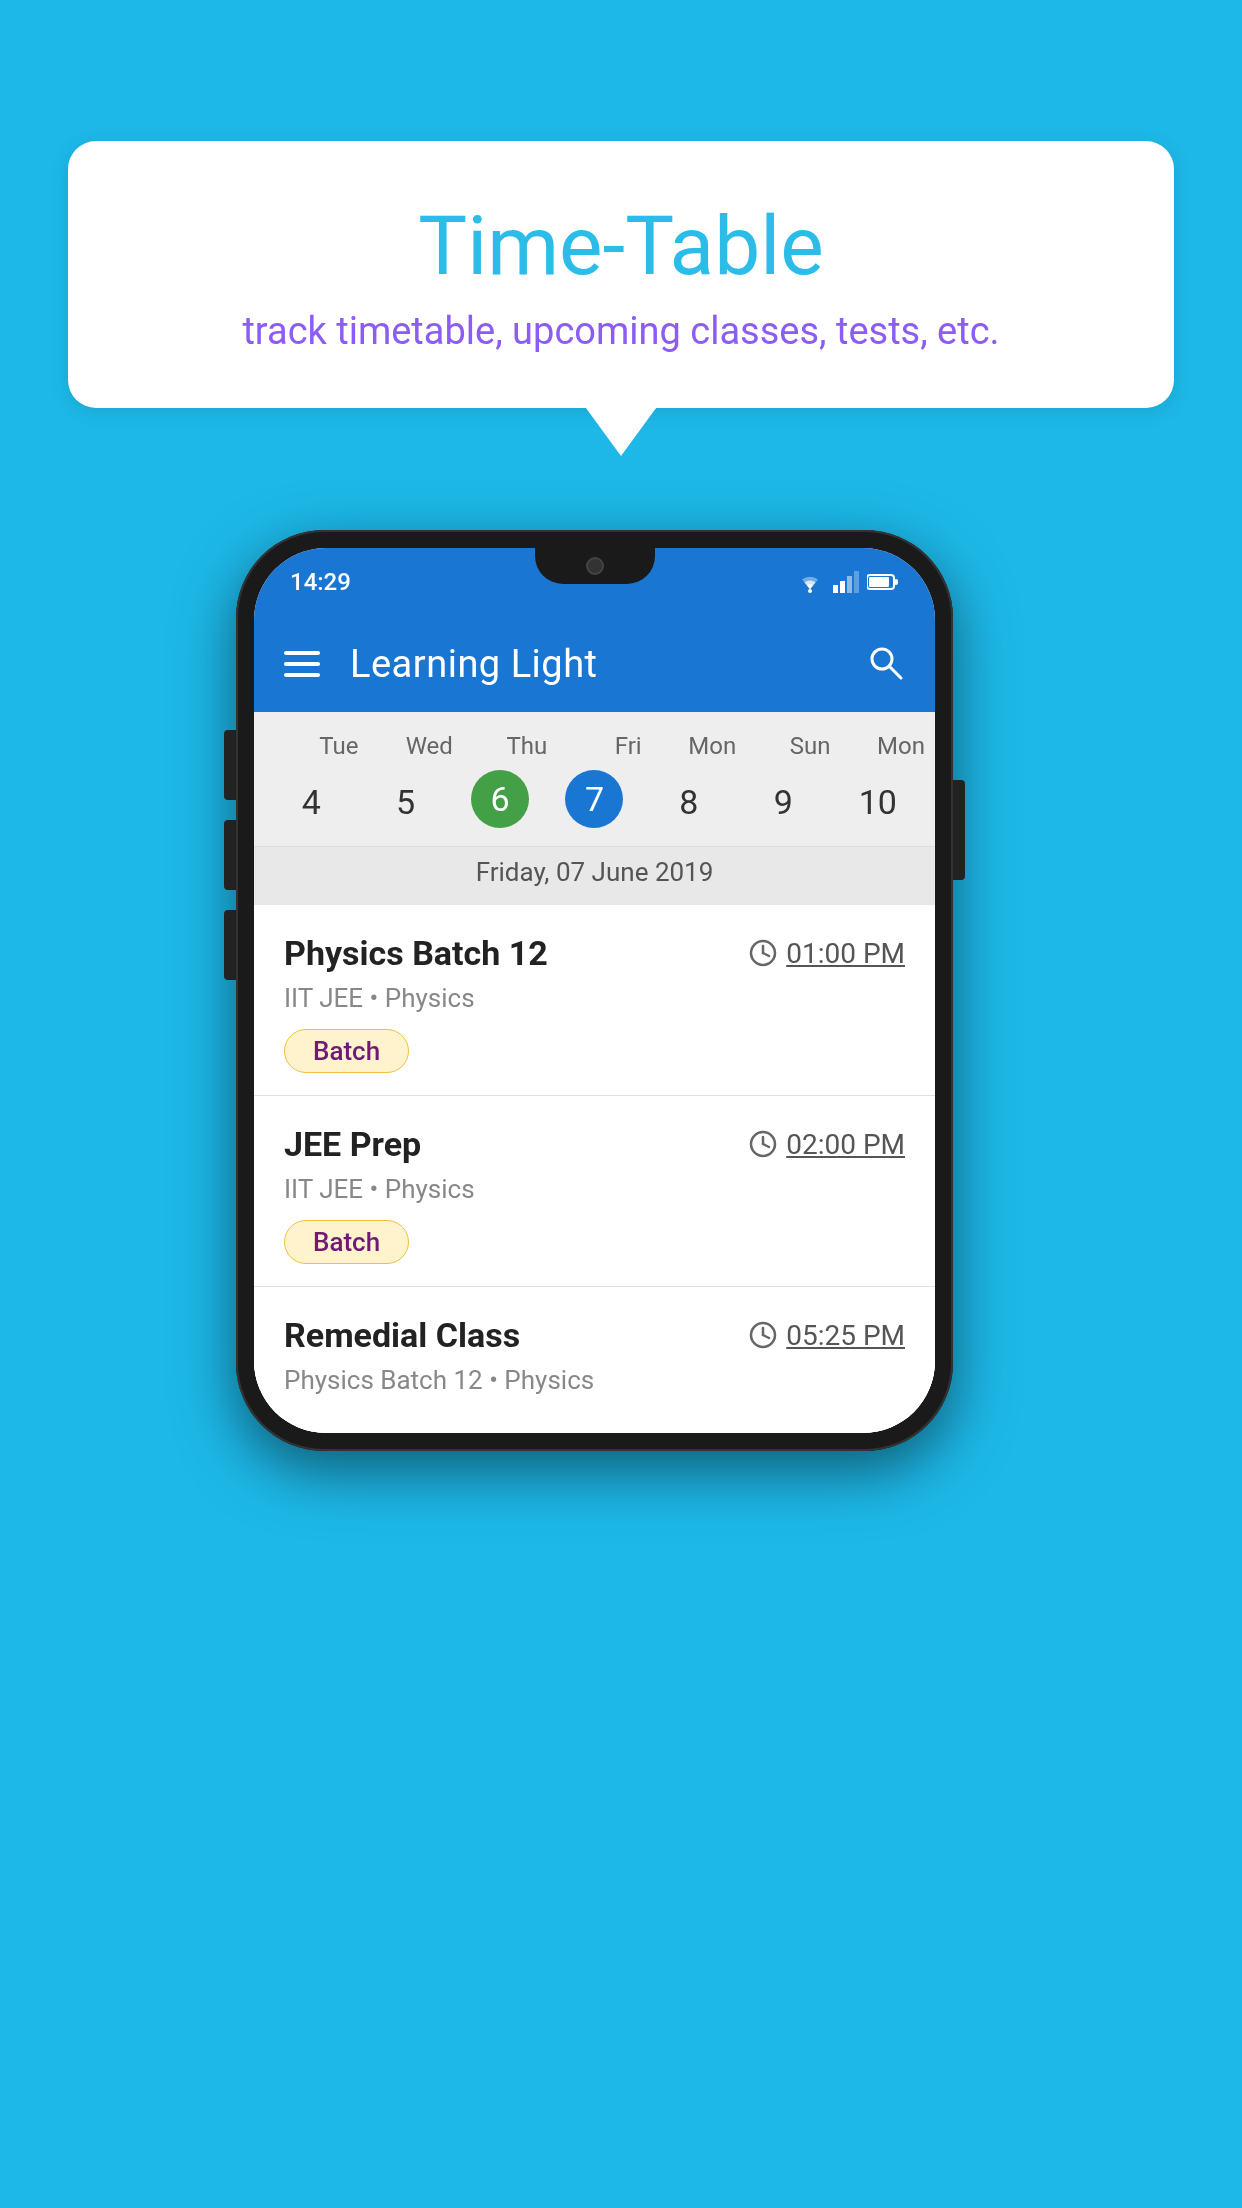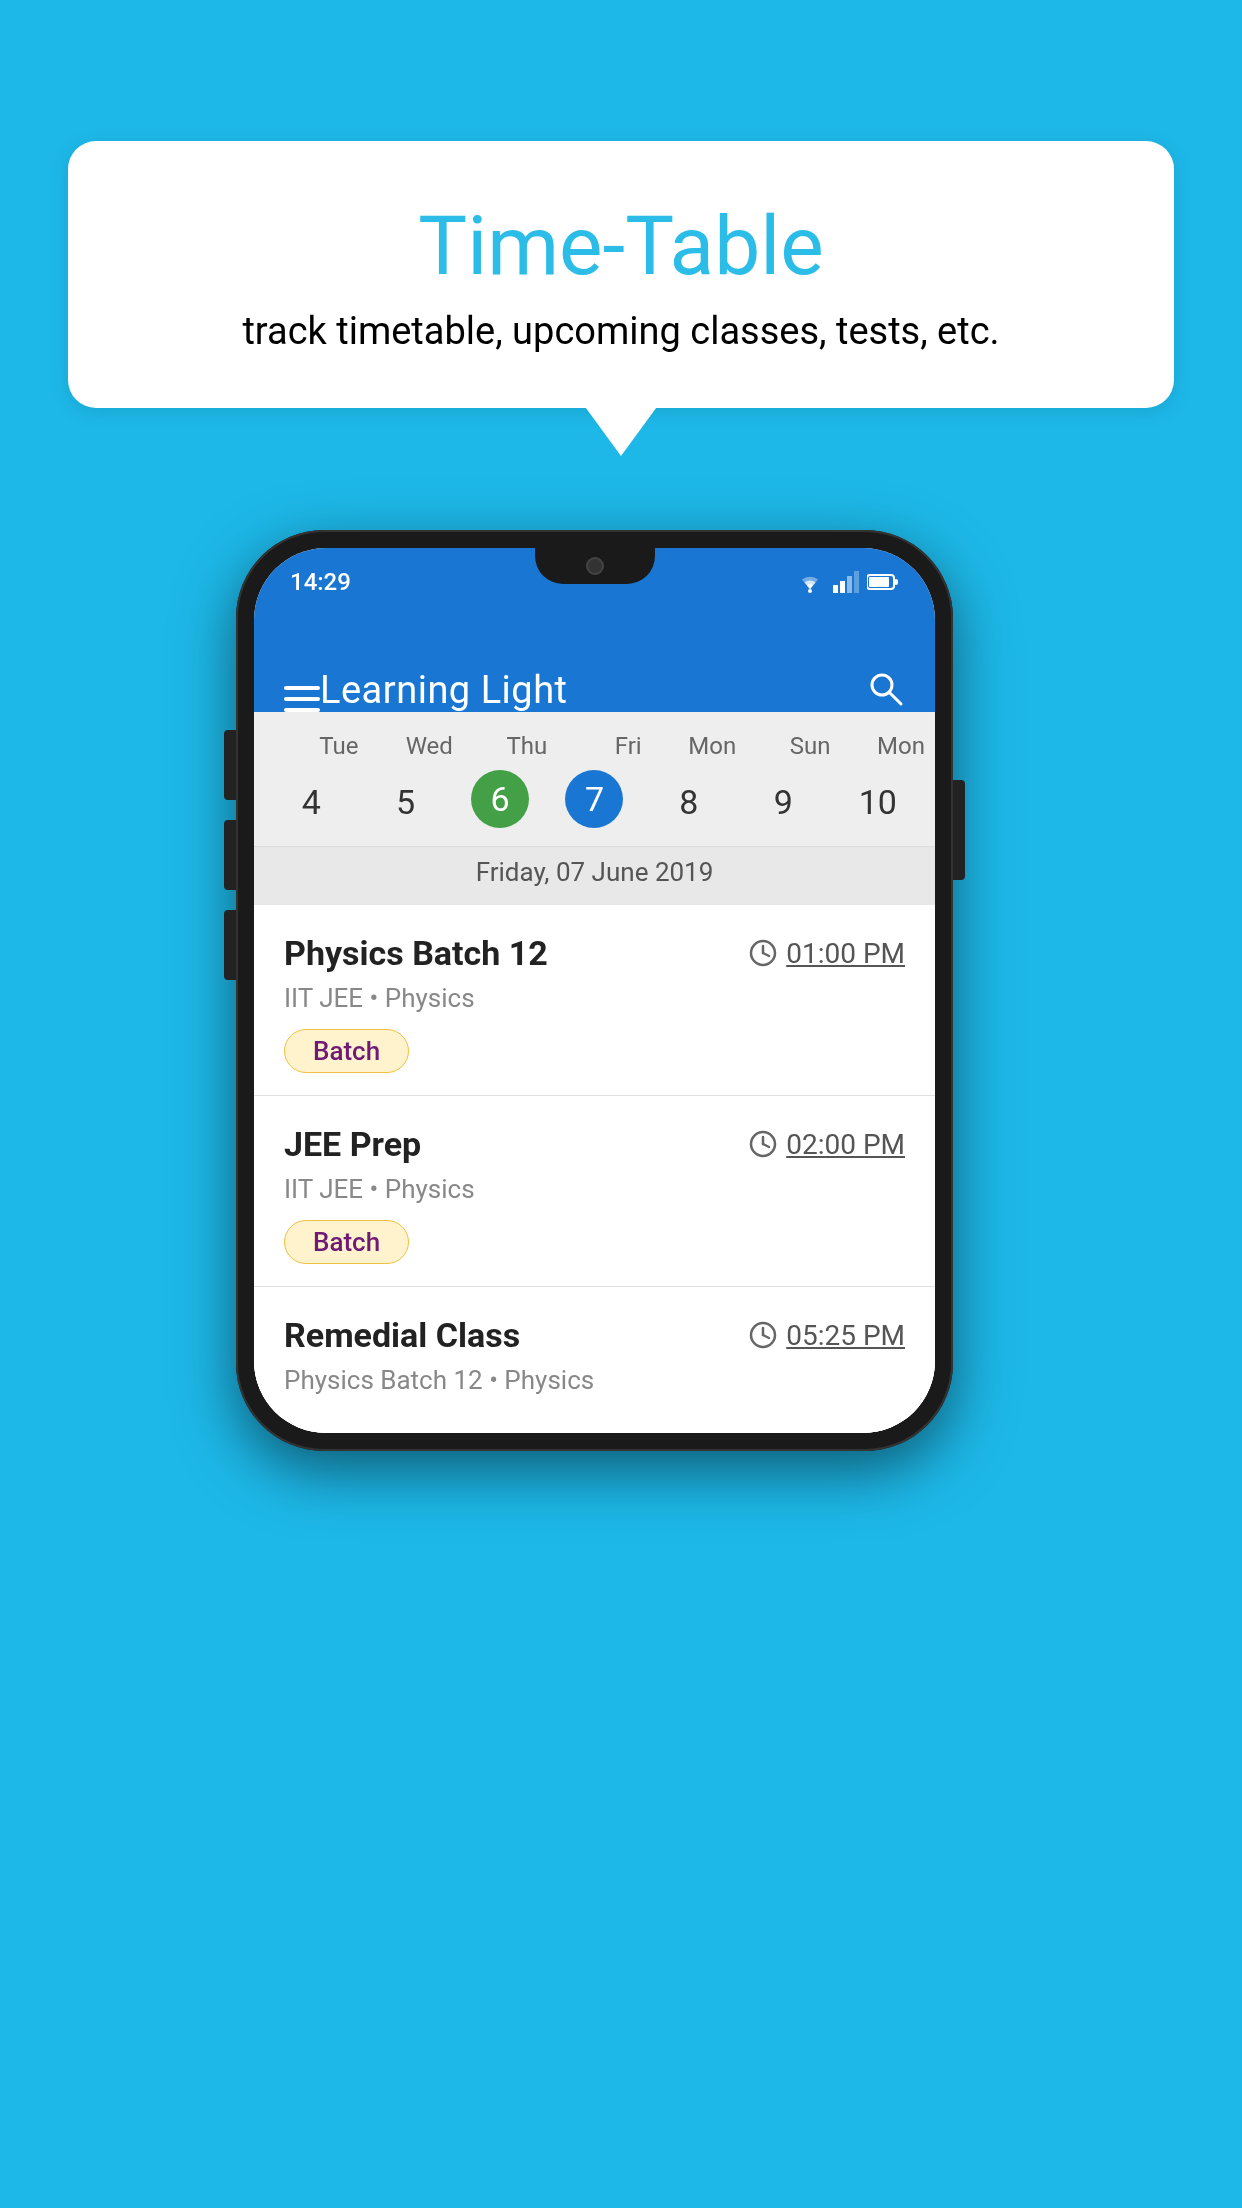--- a/index.html
+++ b/index.html
@@ -44,21 +44,21 @@
       font-size: 82px;
       font-weight: 400;
       color: #2BBDE8;
       line-height: 1.1;
       margin-bottom: 18px;
     }
 
     .speech-bubble-subtitle {
       text-align: center;
       font-size: 38px;
-      color: #000000;
+      color: #8b5cf6;
       font-weight: 400;
     }
 
     
     .phone-wrapper {
       position: absolute;
       top: 530px;
       left: 50%;
       transform: translateX(-50%);
       width: 770px;
@@ -153,22 +153,23 @@
 
     .status-icons svg {
       fill: white;
     }
 
     
     .app-bar {
       background: #1976D2;
       height: 96px;
       display: flex;
-      align-items: flex-end;
+      align-items: center;
       padding: 0 30px;
+      gap: 30px;
     }
 
     .hamburger-icon {
       display: flex;
       flex-direction: column;
       gap: 7px;
       cursor: pointer;
     }
 
     .hamburger-icon span {

